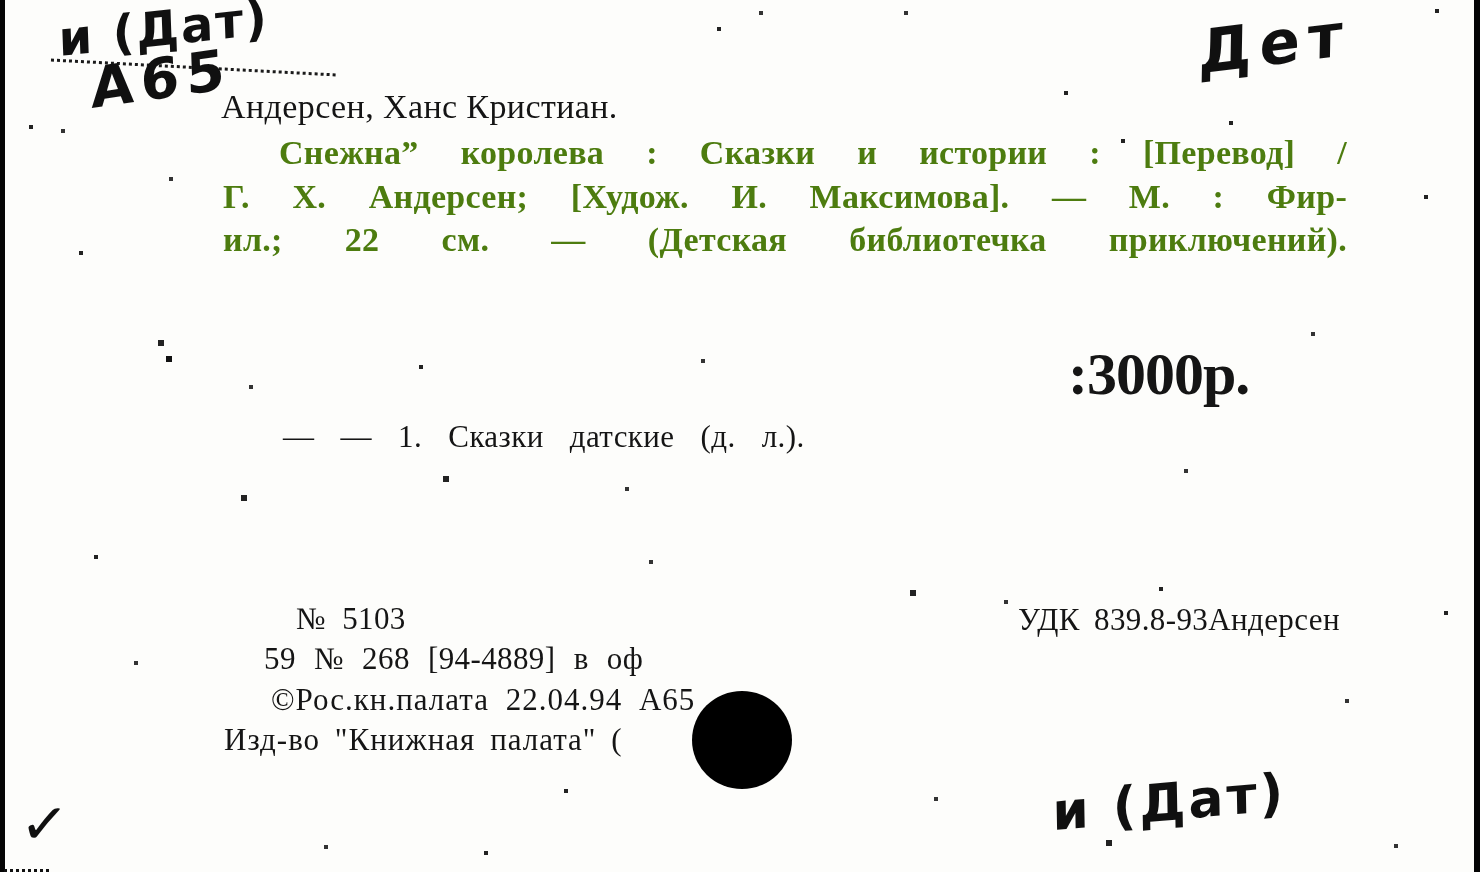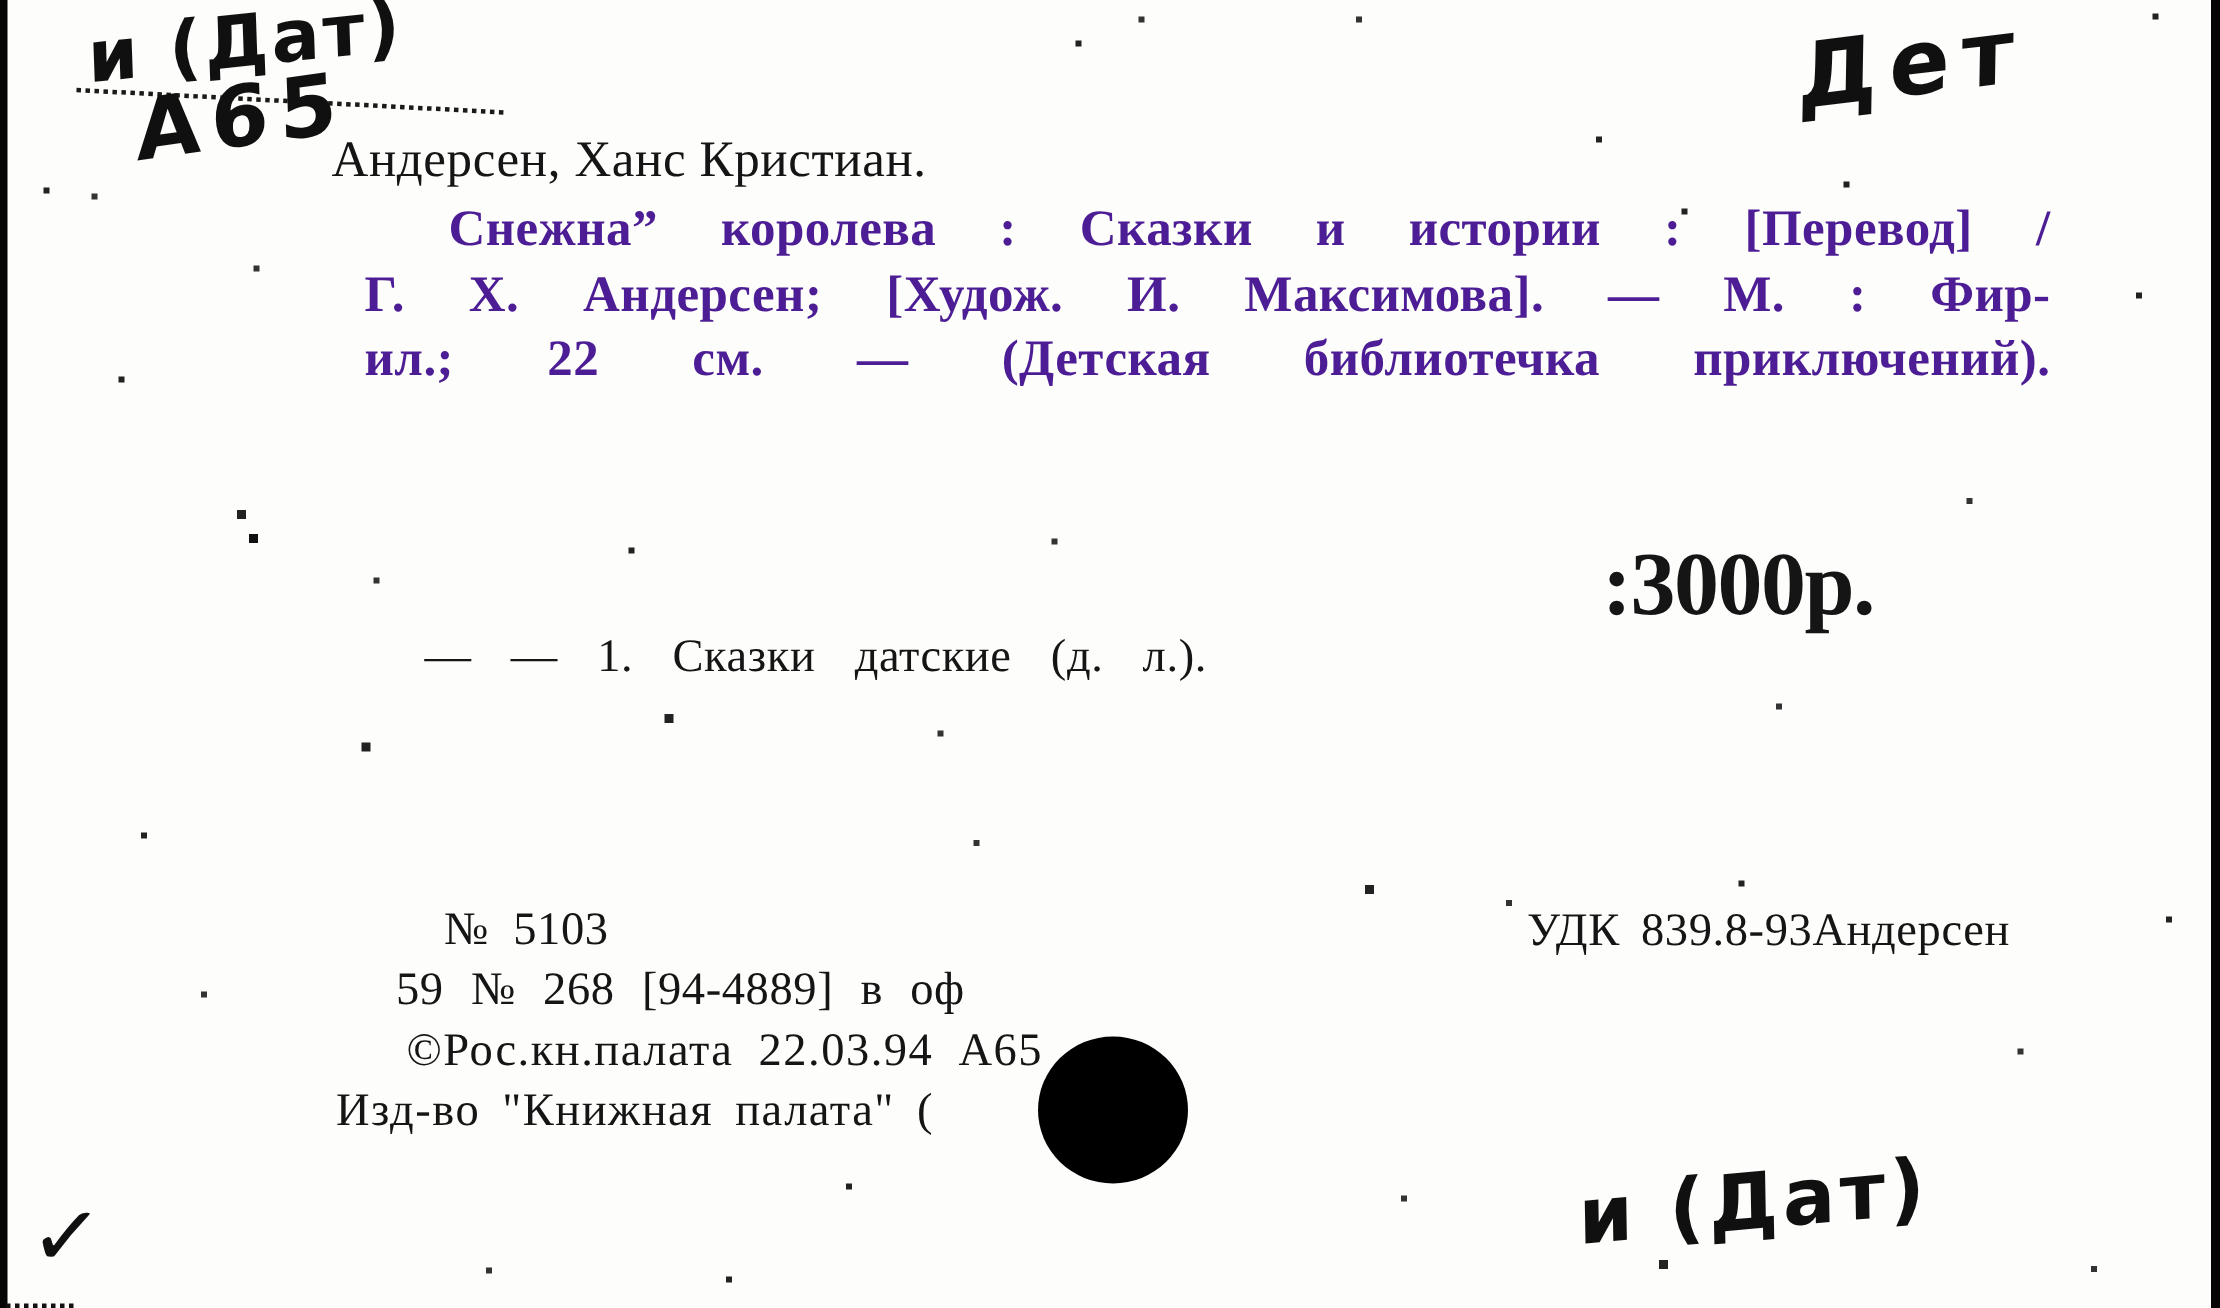--- a/index.html
+++ b/index.html
@@ -20,37 +20,36 @@
     font-weight: 400;
     color: #151515;
     letter-spacing: 0.4px;
     white-space: nowrap;
   }
   .heading { left: 221px; top: 88px; font-size: 34px; }
   .para {
     position: absolute;
     left: 223px; top: 131px; width: 1124px;
     font-family: "Liberation Serif", serif;
-    font-weight: 700; color: #4c1d95; margin-left: 20px;
+    font-weight: 700; color: #4d7c0f;
   }
   .para .line {
     font-size: 34px;
     line-height: 43.5px;
     letter-spacing: 0.3px;
     text-align: justify;
     text-align-last: justify;
     white-space: normal;
   }
   .para .line.indent { text-indent: 56px; }
   .isbn { left: 274px; top: 308px; font-size: 29px; letter-spacing: 0.2px; }
   .price {
     left: 1068px; top: 340px;
     font-size: 60px; letter-spacing: -1px;
     font-weight: 700;
-    margin-top: 15px;
   }
   .subject { left: 283px; top: 419px; font-size: 31px; word-spacing: 18px; }
   .no1 { left: 276px; top: 601px; font-size: 31px; word-spacing: 8px; margin-left: 20px; }
   .no2 { left: 228px; top: 641px; font-size: 31px; word-spacing: 10px; margin-left: 36px; }
   .copyright { left: 271px; top: 682px; font-size: 31px; letter-spacing: 1px; word-spacing: 8px; }
   .publisher { left: 224px; top: 722px; font-size: 31px; letter-spacing: 1px; word-spacing: 6px; }
   .udk { left: 1018px; top: 602px; font-size: 31px; word-spacing: 6px; }
 
   
   .hand {
@@ -132,19 +131,19 @@
     <div class="line">ил.; 22 см. — (Детская библиотечка приключений).</div>
   </div>
 
 
   <div class="print price">:3000р.</div>
 
   <div class="print subject">— — 1. Сказки датские (д. л.).</div>
 
   <div class="print no1">№ 5103</div>
   <div class="print no2">59 № 268  [94-4889] в оф</div>
-  <div class="print copyright">©Рос.кн.палата 22.03.94 А65</div>
+  <div class="print copyright">©Рос.кн.палата 22.04.94 А65</div>
   <div class="print publisher">Изд-во "Книжная палата" (</div>
   <div class="print udk">УДК 839.8-93Андерсен</div>
 
   <div class="blot"></div>
 
 </div>
 
 </body></html>

